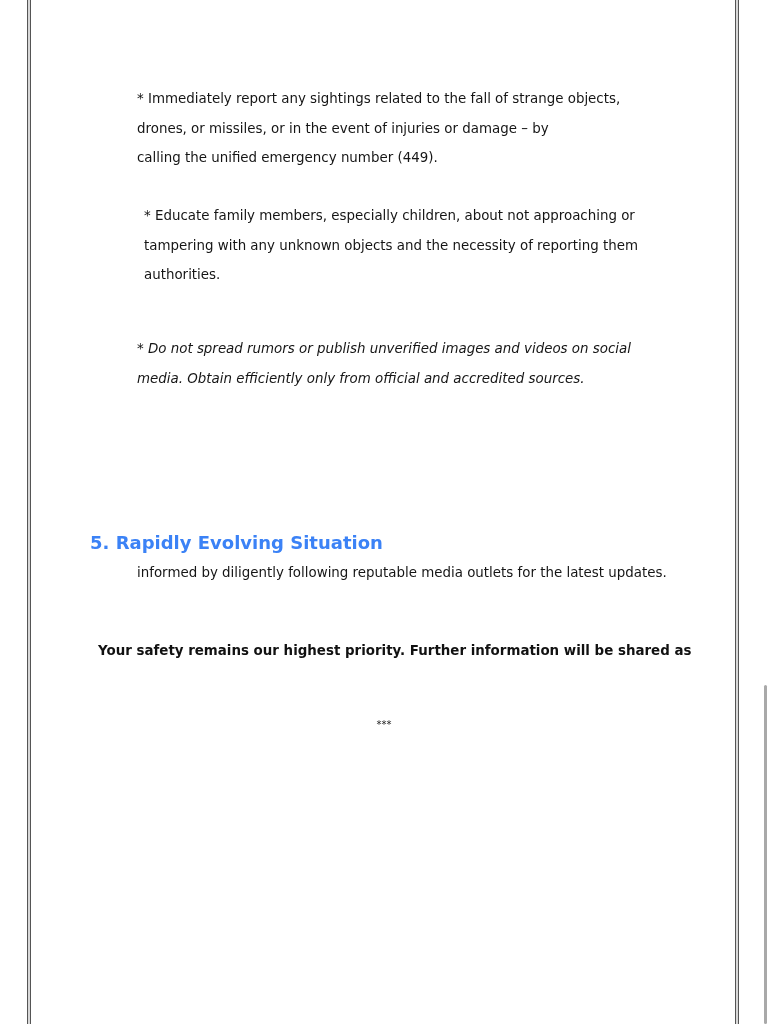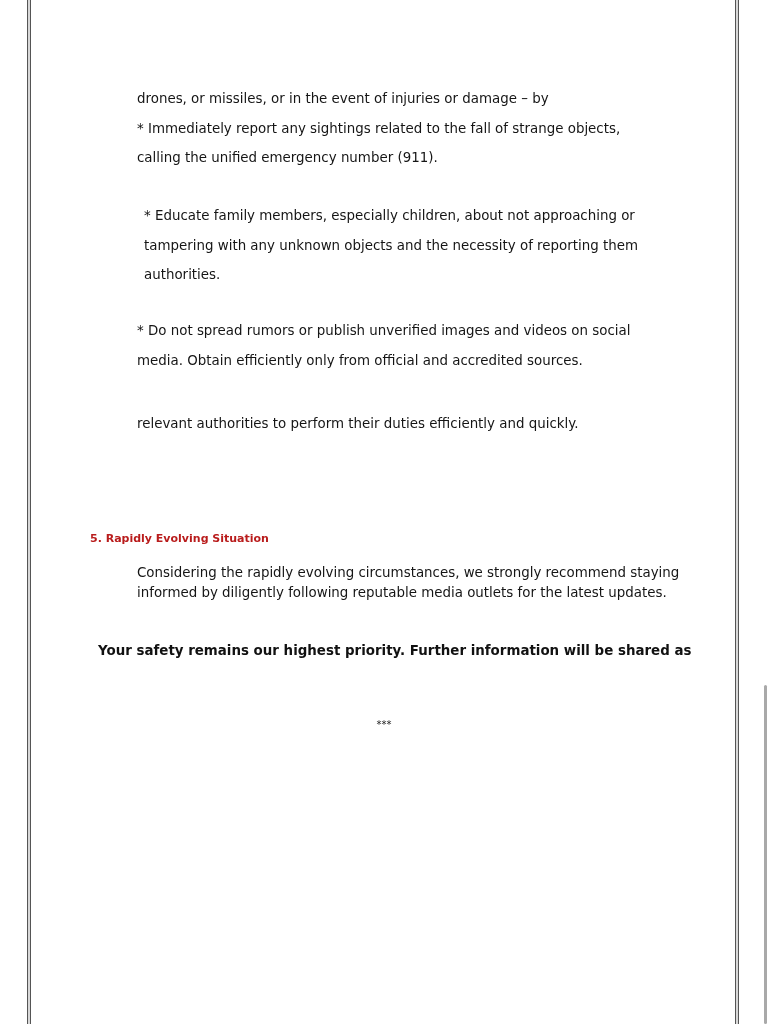--- a/index.html
+++ b/index.html
@@ -47,30 +47,30 @@
   .para {
     position: absolute;
     left: 137px;
     width: 560px;
     font-size: 13.4px;
     line-height: 29.5px;
     color: #151515;
   }
   .p1 { top: 84px; }
   .p2 { top: 201px; margin-left: 7px; }
-  .p3 { top: 316px; }
+  .p3 { top: 334px; font-style: italic; }
   .p4 { top: 409px; }
 
   .section-heading {
     position: absolute;
     left: 90px;
     top: 532px;
-    font-size: 11px;
+    font-size: 18px;
     font-weight: bold;
-    color: #b91c1c;
+    color: #3b82f6;
   }
   .section-body {
     position: absolute;
     left: 137px;
     top: 563px;
     width: 560px;
     font-size: 13.4px;
     line-height: 19.5px;
     color: #151515;
   }
@@ -102,44 +102,42 @@
 </head>
 <body>
 
 <div class="page-border-left"></div>
 <div class="page-border-right"></div>
 <div class="scrollbar-thumb"></div>
 
 <div class="content">
 
   <div class="para p1">
+    <span class="line">* Immediately report any sightings related to the fall of strange objects,</span>
     <span class="line">drones, or missiles, or in the event of injuries or damage – by</span>
-    <span class="line">* Immediately report any sightings related to the fall of strange objects,</span>
-    <span class="line">calling the unified emergency number (911).</span>
+    <span class="line">calling the unified emergency number (449).</span>
   </div>
 
   <div class="para p2">
     <span class="line">* Educate family members, especially children, about not approaching or</span>
     <span class="line">tampering with any unknown objects and the necessity of reporting them</span>
     <span class="line">authorities.</span>
   </div>
 
   <div class="para p3">
     <span class="line">* Do not spread rumors or publish unverified images and videos on social</span>
     <span class="line">media. Obtain efficiently only from official and accredited sources.</span>
   </div>
 
   <div class="para p4">
-    <span class="line">relevant authorities to perform their duties efficiently and quickly.</span>
   </div>
 
   <div class="section-heading">5. Rapidly Evolving Situation</div>
 
   <div class="section-body">
-    <span class="line">Considering the rapidly evolving circumstances, we strongly recommend staying</span>
     <span class="line">informed by diligently following reputable media outlets for the latest updates.</span>
   </div>
 
   <div class="closing">
     <span class="line">Your safety remains our highest priority. Further information will be shared as</span>
   </div>
 
   <div class="separator">***</div>
 
 </div>

